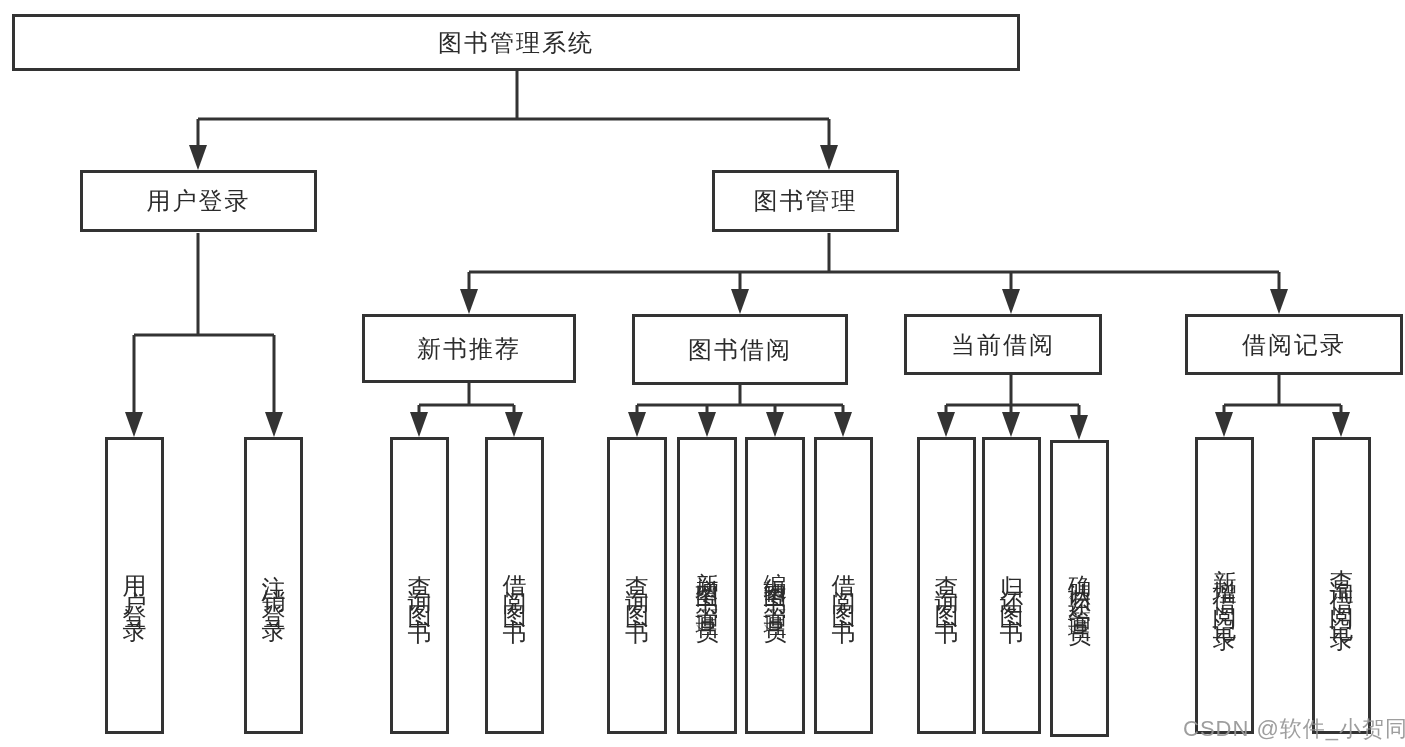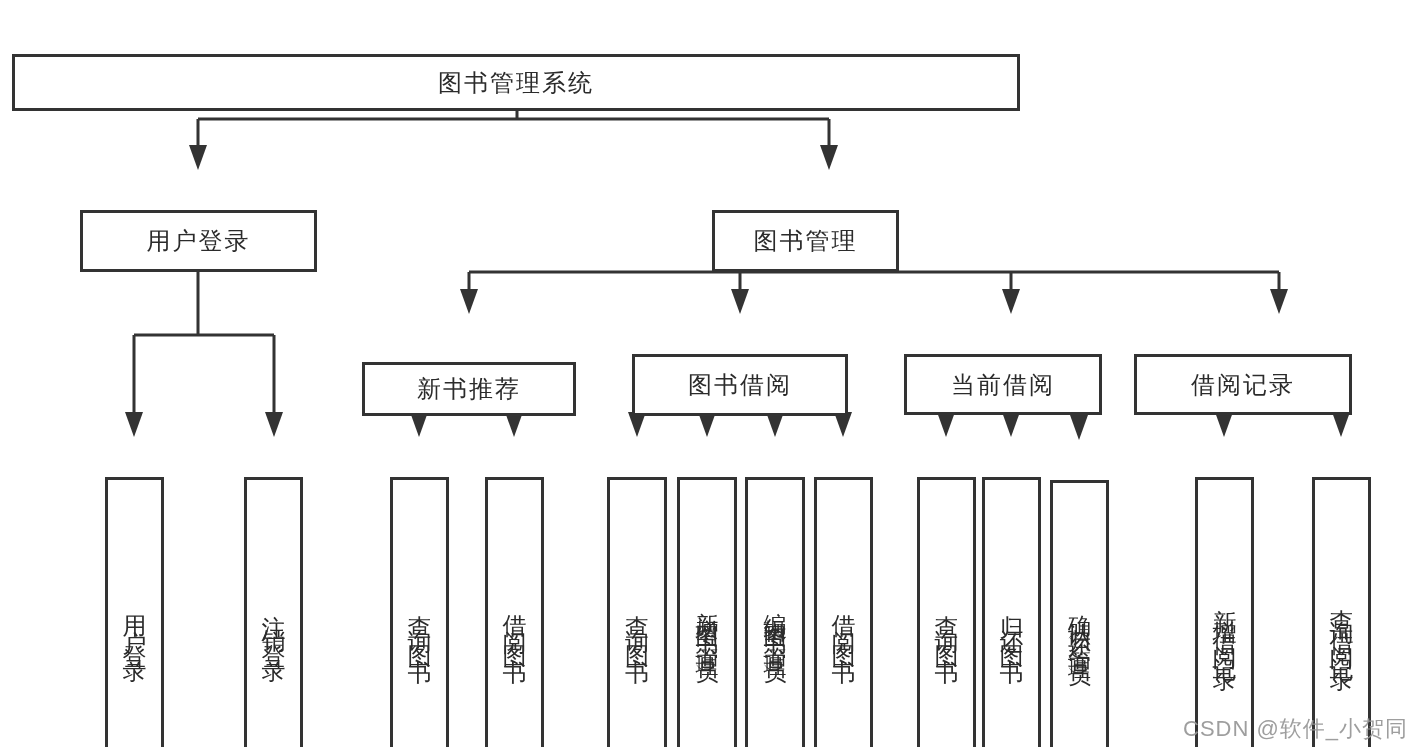--- a/index.html
+++ b/index.html
@@ -16,21 +16,21 @@
     width:59px;height:297px;
     writing-mode:vertical-rl;text-orientation:mixed;line-height:1;
   }
   .leaf .lbl{font-size:24px;}
   .sp-wide{letter-spacing:15px;}
   .sp-med{letter-spacing:12px;}
   .sp-tight{letter-spacing:7px;font-size:23px !important;}
   svg.connectors{position:absolute;left:0;top:0;z-index:1;}
   svg.connectors path.wire{stroke:#333333;stroke-width:3;fill:none;}
   svg.connectors path.arrow{fill:#333333;stroke:none;}
-  .box{z-index:2;margin-top:40px;}
+  .box{z-index:2;}
   .watermark{
     position:absolute;left:1183px;top:714px;z-index:6;
     font-size:22px;color:rgba(150,150,150,0.92);white-space:nowrap;letter-spacing:1px;
   }
 </style>
 </head>
 <body>
 
 <div class="stage">
 
@@ -74,30 +74,30 @@
     <span class="lbl">图书管理系统</span>
   </div>
 
   <div class="box hbox" style="left:80px;top:170px;width:237px;height:62px">
     <span class="lbl">用户登录</span>
   </div>
   <div class="box hbox" style="left:712px;top:170px;width:187px;height:62px">
     <span class="lbl">图书管理</span>
   </div>
 
-  <div class="box hbox" style="left:362px;top:322px;width:214px;height:54px">
+  <div class="box hbox" style="left:362px;top:314px;width:214px;height:69px">
     <span class="lbl">新书推荐</span>
   </div>
-  <div class="box hbox" style="left:632px;top:314px;width:216px;height:62px">
+  <div class="box hbox" style="left:632px;top:314px;width:216px;height:71px">
     <span class="lbl">图书借阅</span>
   </div>
   <div class="box hbox" style="left:904px;top:314px;width:198px;height:61px">
     <span class="lbl">当前借阅</span>
   </div>
-  <div class="box hbox" style="left:1134px;top:314px;width:218px;height:61px">
+  <div class="box hbox" style="left:1185px;top:314px;width:218px;height:61px">
     <span class="lbl">借阅记录</span>
   </div>
 
   <div class="box leaf" style="left:105px;top:437px">
     <span class="lbl sp-wide">用户登录</span>
   </div>
   <div class="box leaf" style="left:244px;top:437px">
     <span class="lbl sp-wide">注销登录</span>
   </div>
 

